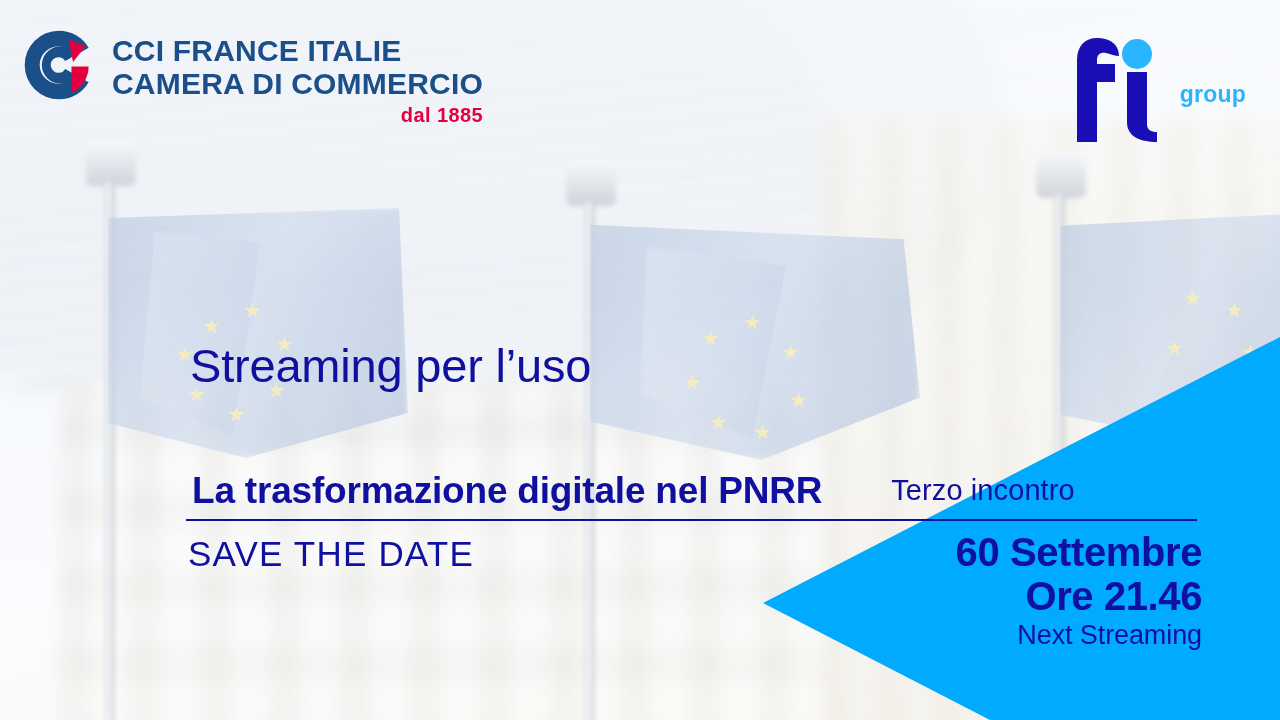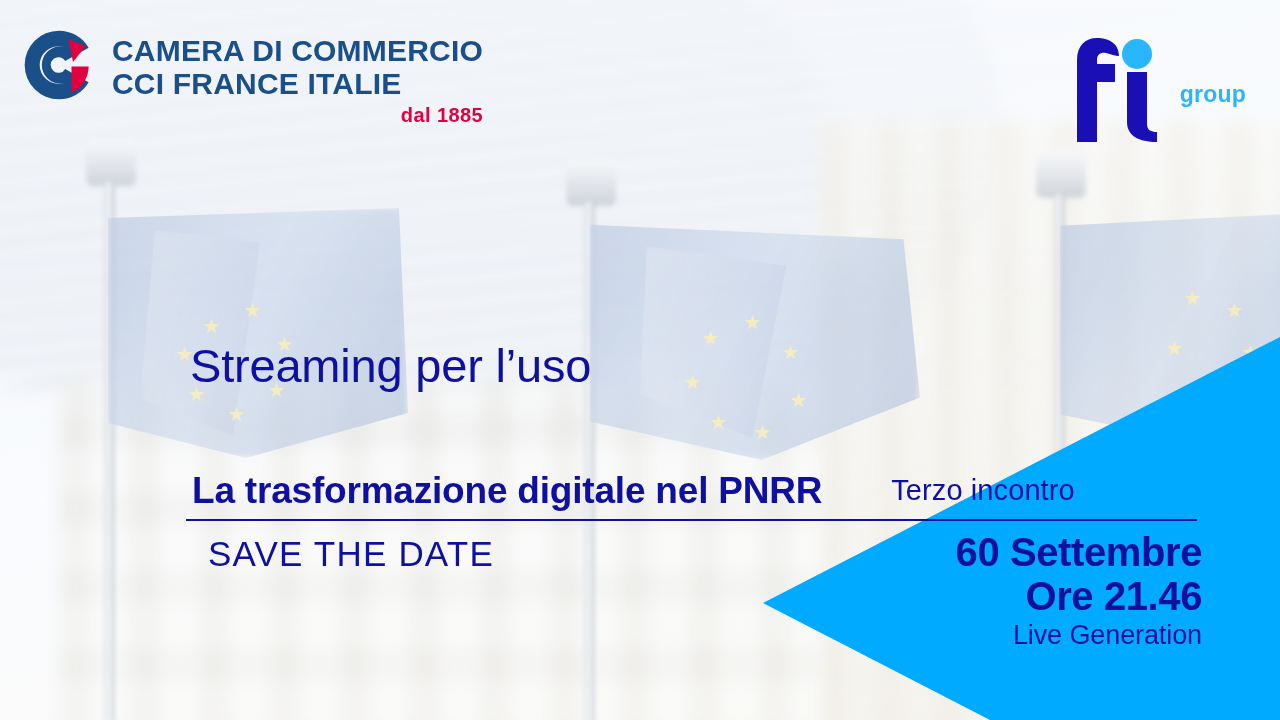--- a/index.html
+++ b/index.html
@@ -240,21 +240,21 @@
   .rule {
     position: absolute;
     left: 186px;
     top: 519px;
     width: 1011px;
     height: 2px;
     background: var(--navy, #1010A0);
   }
   .savedate {
     position: absolute;
-    left: 208px;
+    left: 188px;
     top: 534px;
     font-size: 35px;
     font-weight: normal;
     letter-spacing: 1.2px;
     color: var(--navy, #1010A0);
     white-space: nowrap;
   }
 
   
   .event-panel {
@@ -359,22 +359,22 @@
 
       <path d="M50 6 A44 44 0 1 0 50 94 A44 44 0 0 0 88 72 L70 62 A24 24 0 1 1 70 38 L88 28 A44 44 0 0 0 50 6 Z" fill="#1b4f8a"></path>
 
       <path d="M52 26 A24 24 0 1 0 52 74 A24 24 0 0 0 72 63 L58 55 A10 10 0 1 1 58 45 L72 37 A24 24 0 0 0 52 26 Z" fill="#1b4f8a"></path>
 
       <path d="M62 17 L84 26 L68 46 Z" fill="#e3003f"></path>
 
       <path d="M66 52 L88 52 A38 38 0 0 1 66 86 Z" fill="#e3003f"></path>
     </svg>
     <div class="cci-words">
+      <div class="cci-line">CCI FRANCE ITALIE</div>
       <div class="cci-line">CAMERA DI COMMERCIO</div>
-      <div class="cci-line">CCI FRANCE ITALIE</div>
       <div class="cci-since">dal 1885</div>
     </div>
   </div>
 
   <div class="fi-logo">
     <svg class="fi-mark" viewBox="0 0 96 104">
 
       <path d="M44 18 C44 5 33 0 22 0 C10 0 2 8 2 22 L2 104 L22 104 L22 44 L40 44 L40 26 L22 26 L22 22
                C22 16 26 14 31 15 C36 16 40 18 44 18 Z" fill="#1A0FB4"></path>
 
@@ -387,16 +387,16 @@
 
   <div class="subhead">Streaming per l’uso</div>
   <div class="kicker">La trasformazione digitale nel PNRR</div>
   <div class="rule"></div>
   <div class="savedate">SAVE THE DATE</div>
 
   <div class="event-panel">
     <div class="ev-meeting">Terzo incontro</div>
     <div class="ev-date">60 Settembre</div>
     <div class="ev-time">Ore 21.46</div>
-    <div class="ev-mode">Live Generation</div>
+    <div class="ev-mode">Next Streaming</div>
   </div>
 
 </div>
 
 </body></html>

